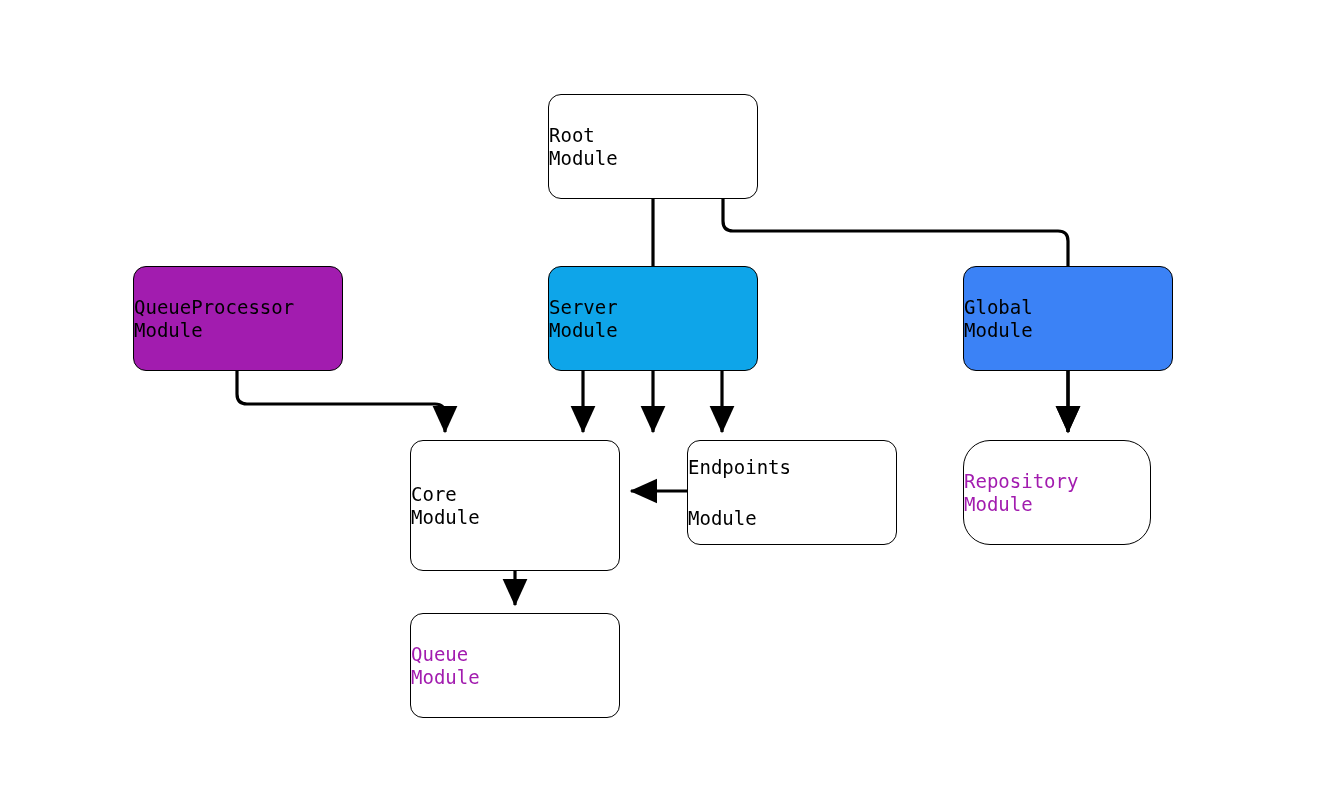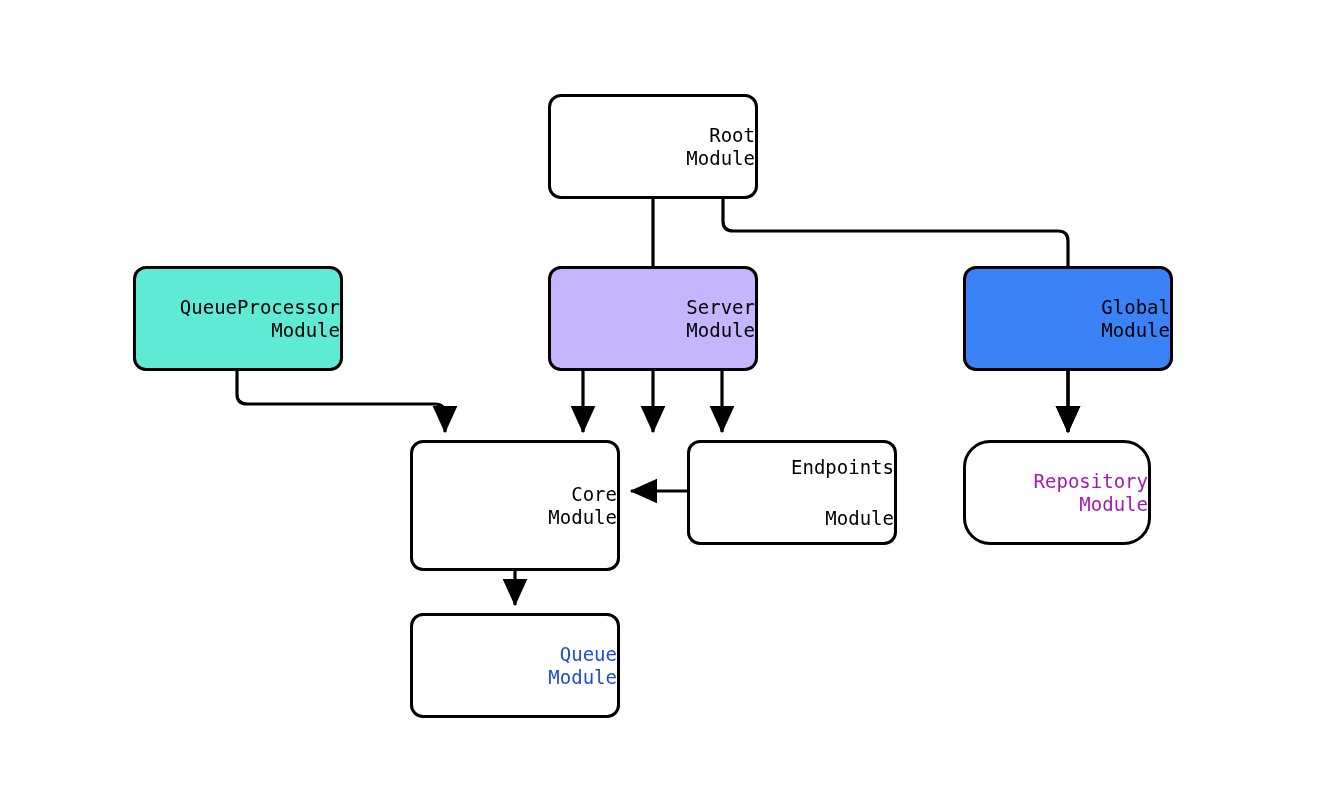--- a/index.html
+++ b/index.html
@@ -18,26 +18,26 @@
   #edge-layer {
     position: absolute;
     left: 0;
     top: 0;
     width: 1337px;
     height: 809px;
   }
   .node {
     position: absolute;
     box-sizing: border-box;
-    border: 3px solid #0f172a;
+    border: 1px solid #0f172a;
     border-radius: 13px;
     background: #ffffff;
     display: flex;
     flex-direction: column;
-    align-items: flex-end;
+    align-items: flex-start;
     justify-content: center;
     color: #000000;
     font-family: "DejaVu Sans Mono", "Liberation Mono", monospace;
     font-size: 19px;
     line-height: 23px;
     font-weight: 400;
     letter-spacing: 0px;
     z-index: 2;
   }
   .node .line1, .node .line2 {
@@ -67,43 +67,43 @@
         <path d="M 1068 371 L 1068 432" stroke="#000000" marker-end="url(#arrowhead)"></path>
         <path d="M 515 545 L 515 605" stroke="#000000" marker-end="url(#arrowhead)"></path>
       </g>
   </svg>
 
   <div id="nodes-group">
       <div class="node" style="left: 548px; top: 94px; width: 210px; height: 105px; border-color: rgb(0, 0, 0); background: rgb(255, 255, 255); color: rgb(0, 0, 0);">
         <span class="line1">Root</span>
         <span class="line2">Module</span>
       </div>
-      <div class="node" style="left: 133px; top: 266px; width: 210px; height: 105px; border-color: rgb(0, 0, 0); background: #5eead4; color: rgb(0, 0, 0);">
+      <div class="node" style="left: 133px; top: 266px; width: 210px; height: 105px; border-color: rgb(0, 0, 0); background: #a21caf; color: rgb(0, 0, 0);">
         <span class="line1">QueueProcessor</span>
         <span class="line2">Module</span>
       </div>
-      <div class="node" style="left: 548px; top: 266px; width: 210px; height: 105px; border-color: rgb(0, 0, 0); background: #c4b5fd; color: rgb(0, 0, 0);">
+      <div class="node" style="left: 548px; top: 266px; width: 210px; height: 105px; border-color: rgb(0, 0, 0); background: #0ea5e9; color: rgb(0, 0, 0);">
         <span class="line1">Server</span>
         <span class="line2">Module</span>
       </div>
       <div class="node" style="left: 963px; top: 266px; width: 210px; height: 105px; border-color: rgb(0, 0, 0); background: #3b82f6; color: rgb(0, 0, 0);">
         <span class="line1">Global</span>
         <span class="line2">Module</span>
       </div>
       <div class="node" style="left: 410px; top: 440px; width: 210px; height: 131px; border-color: rgb(0, 0, 0); background: rgb(255, 255, 255); color: rgb(0, 0, 0);">
         <span class="line1">Core</span>
         <span class="line2">Module</span>
       </div>
       <div class="node" style="left: 687px; top: 440px; width: 210px; height: 105px; border-color: rgb(0, 0, 0); background: rgb(255, 255, 255); color: rgb(0, 0, 0); gap: 28px;">
         <span class="line1">Endpoints</span>
         <span class="line2">Module</span>
       </div>
       <div class="node" style="left: 963px; top: 440px; width: 188px; height: 105px; border-color: rgb(0, 0, 0); background: rgb(255, 255, 255); color: #a21caf; border-radius: 27px;">
         <span class="line1">Repository</span>
         <span class="line2">Module</span>
       </div>
-      <div class="node" style="left: 410px; top: 613px; width: 210px; height: 105px; border-color: rgb(0, 0, 0); background: rgb(255, 255, 255); color: #1d4ed8;">
+      <div class="node" style="left: 410px; top: 613px; width: 210px; height: 105px; border-color: rgb(0, 0, 0); background: rgb(255, 255, 255); color: #a21caf;">
         <span class="line1">Queue</span>
         <span class="line2">Module</span>
       </div>
     </div>
 
 </div>
 
 </body></html>

